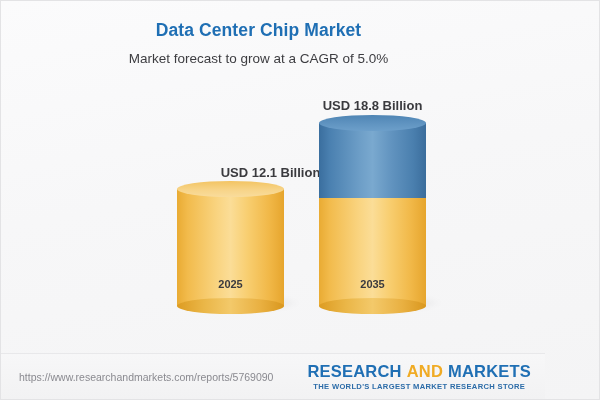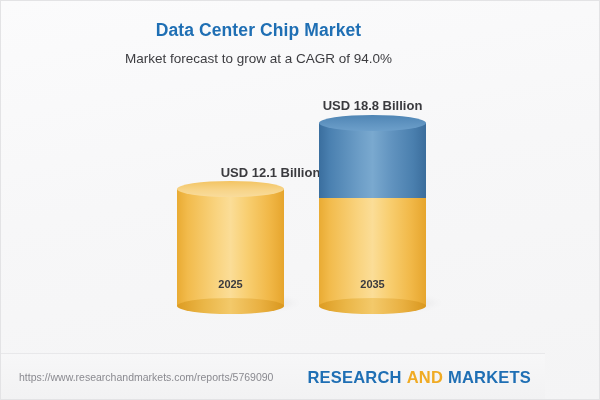--- a/index.html
+++ b/index.html
@@ -232,21 +232,21 @@
     white-space: nowrap;
   }
 </style>
 </head>
 <body>
 
 <div class="infographic">
 
   <div class="header">
     <div class="chart-title">Data Center Chip Market</div>
-    <div class="chart-subtitle">Market forecast to grow at a CAGR of 94.0%</div>
+    <div class="chart-subtitle">Market forecast to grow at a CAGR of 5.0%</div>
   </div>
 
   <div class="plot">
 
     <div class="bar-group g0">
       <div class="value-label">USD 12.1 Billion</div>
 
       <div class="bar-shadow"></div>
 
       <div class="cylinder-stack">
@@ -279,16 +279,17 @@
       <div class="x-label">2035</div>
     </div>
 
   </div>
 
   <div class="footer">
     <div class="source-url">https://www.researchandmarkets.com/reports/5769090</div>
 
     <div class="brand">
       <div class="brand-name"><span class="w1">RESEARCH</span><span class="w2" style="margin-left: 5px;">AND</span><span class="w3" style="margin-left: 5px;">MARKETS</span></div>
+      <div class="brand-tagline">THE WORLD'S LARGEST MARKET RESEARCH STORE</div>
     </div>
   </div>
 
 </div>
 
 </body></html>

